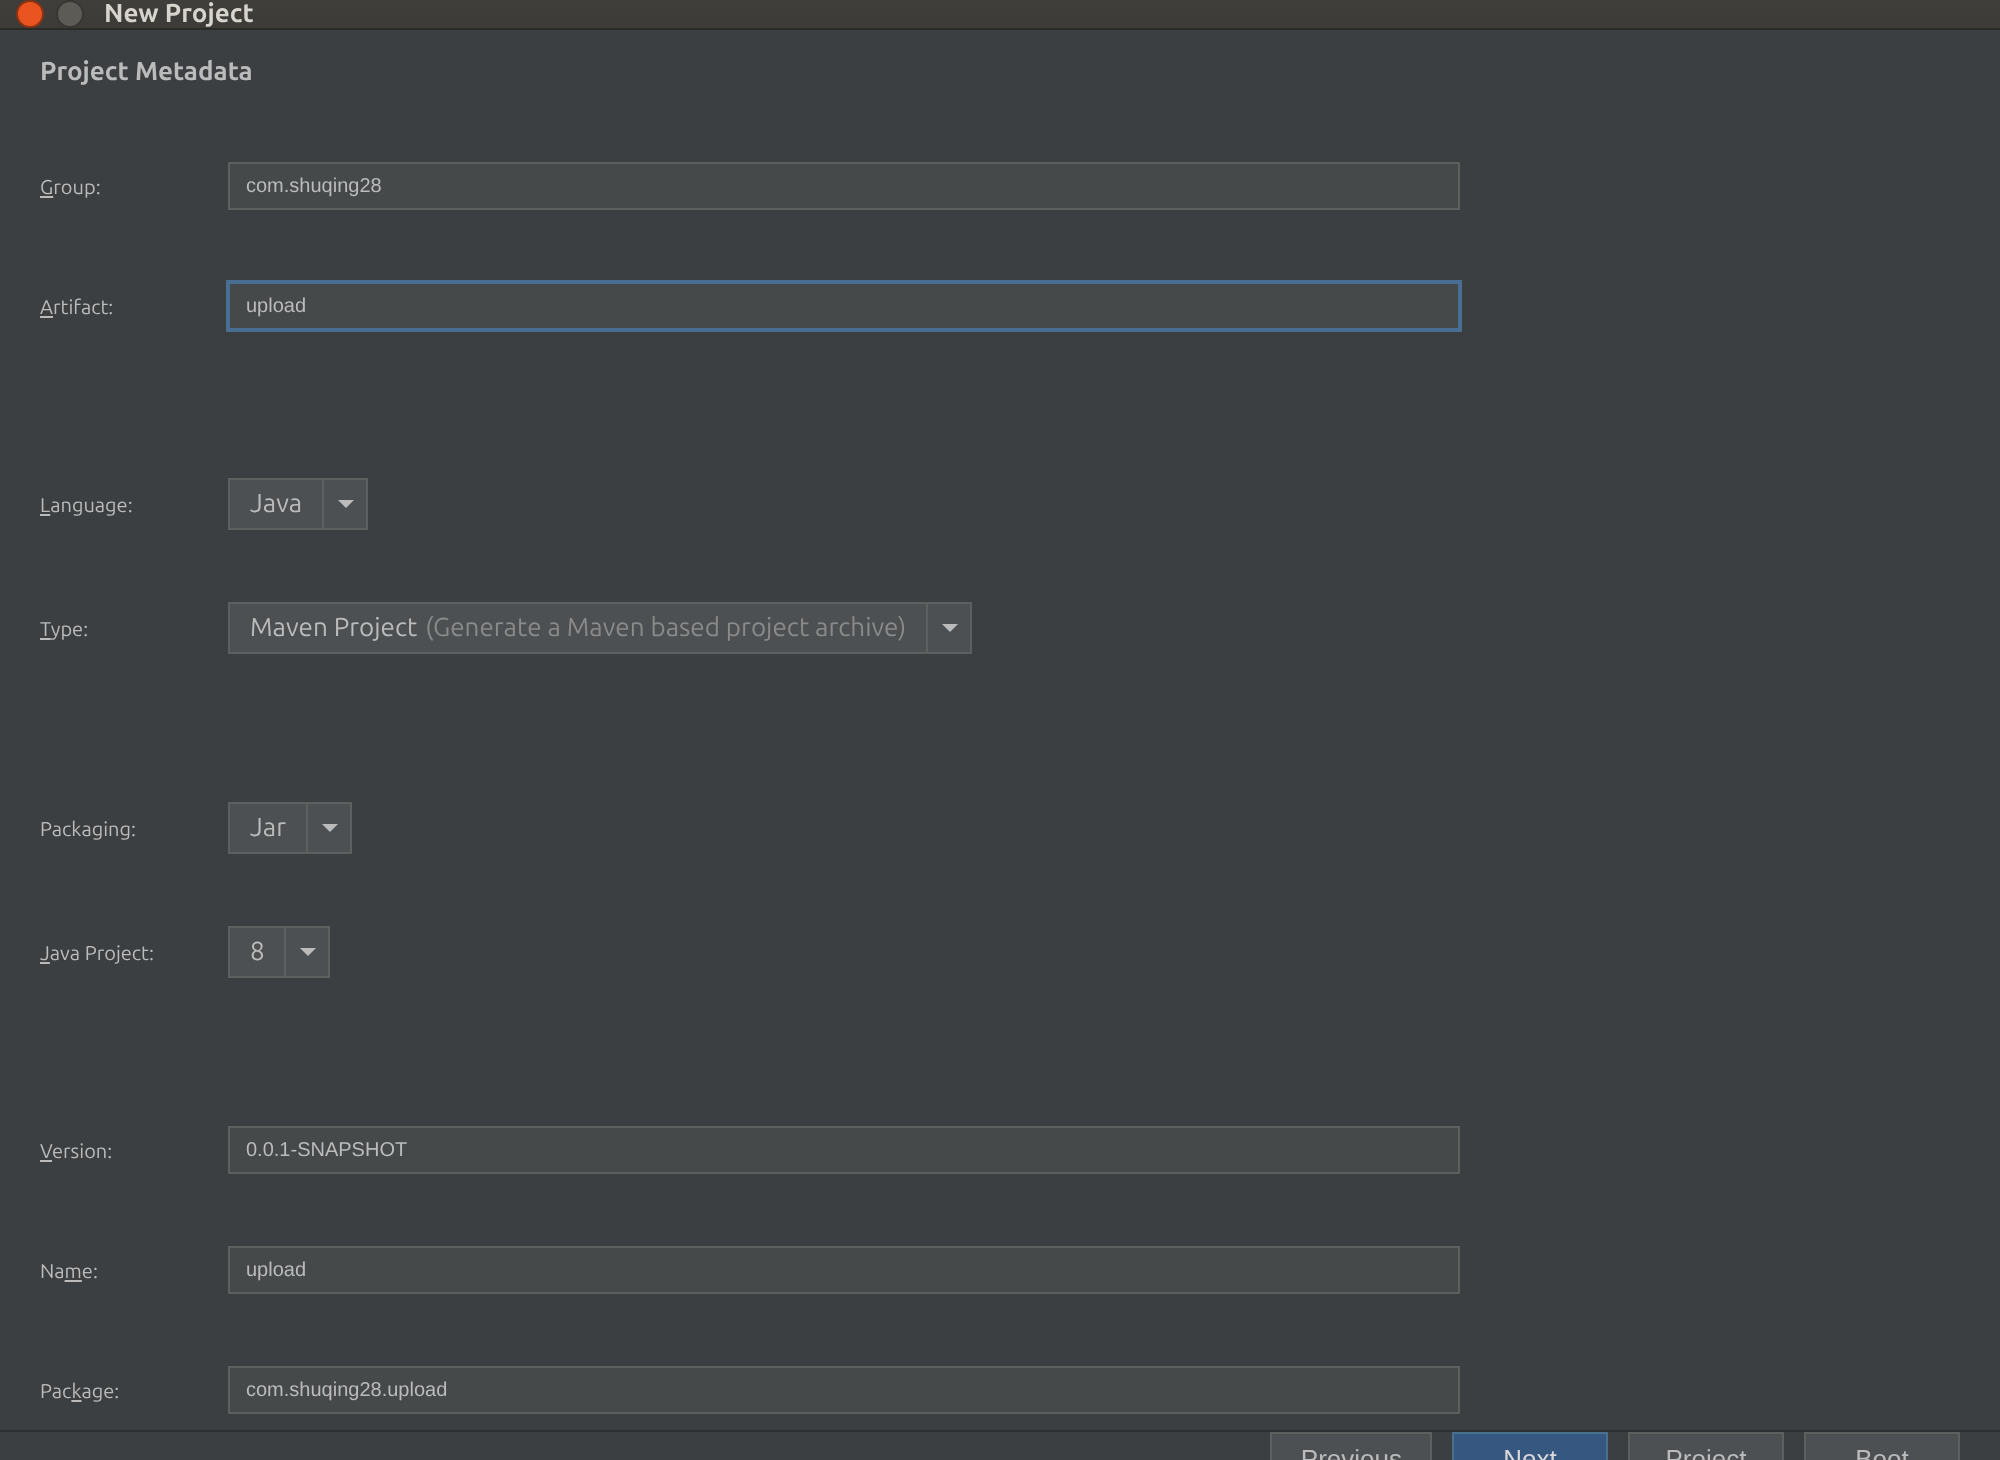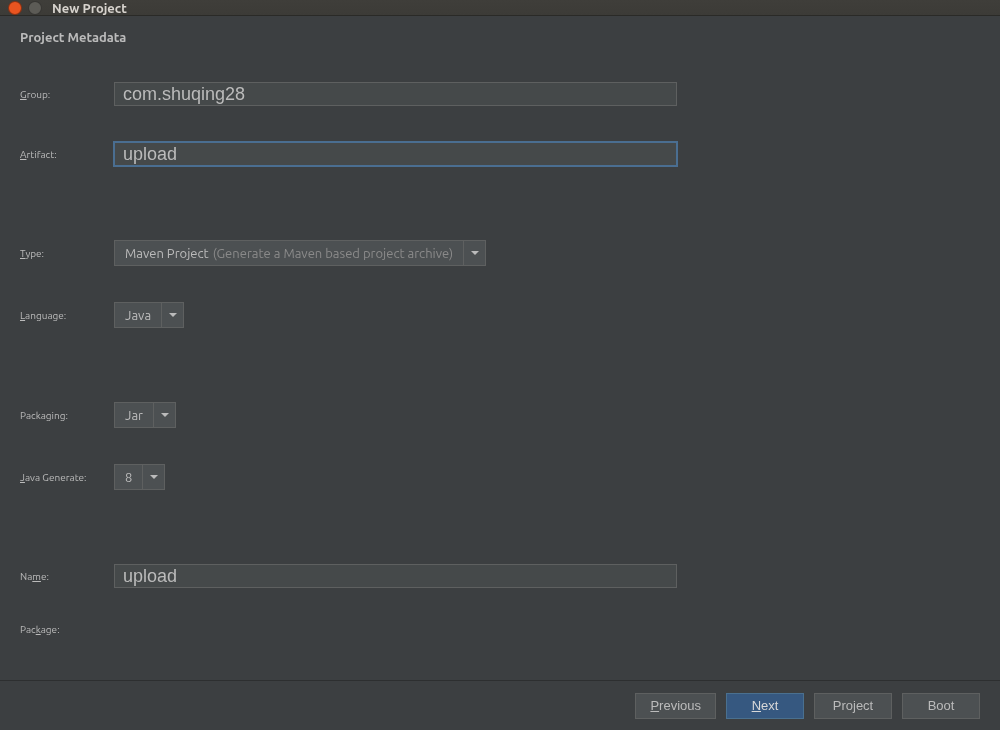--- a/index.html
+++ b/index.html
@@ -59,23 +59,23 @@
     color: #bbbbbb;
     font-size: 10px;
   }
   .form-label .mn { text-decoration: underline; }
   .text-input {
     height: 24px;
     background: #45494a;
     border: 1px solid #5e6060;
     color: #bbbbbb;
     padding: 0 8px;
-    font-size: 18px;
+    font-size: 10px;
     outline: none;
-    width: 563px;
+    width: 616px;
   }
   .text-input.focused {
     border: 1px solid #4a6e91;
     box-shadow: 0 0 0 1px #4a6e91;
   }
   .combo {
     display: flex;
     height: 26px;
   }
   .combo-body {
@@ -155,81 +155,86 @@
   </div>
 
   <div class="form-row">
     <div class="form-label"><span class="mn">A</span><span>rtifact:</span></div>
     <input class="text-input focused" value="upload" style="">
   </div>
 
   <div class="row-spacer"></div>
 
   <div class="form-row">
+    <div class="form-label"><span class="mn">L</span><span>anguage:</span></div>
+    <div class="combo">
+      <div class="combo-body">
+          <span>Java</span>
+        </div>
+      <div class="combo-arrow">
+          <span class="chevron"></span>
+        </div>
+    </div>
+  </div>
+
+  <div class="form-row">
     <div class="form-label"><span class="mn">T</span><span>ype:</span></div>
     <div class="combo">
       <div class="combo-body">
           <span>Maven Project</span>
           <span class="hint">(Generate a Maven based project archive)</span>
         </div>
       <div class="combo-arrow">
           <span class="chevron"></span>
         </div>
     </div>
   </div>
 
-  <div class="form-row">
-    <div class="form-label"><span class="mn">L</span><span>anguage:</span></div>
-    <div class="combo">
-      <div class="combo-body">
-          <span>Java</span>
-        </div>
-      <div class="combo-arrow">
-          <span class="chevron"></span>
-        </div>
-    </div>
-  </div>
-
   <div class="row-spacer"></div>
 
   <div class="form-row">
     <div class="form-label"><span>Packaging:</span></div>
     <div class="combo">
       <div class="combo-body">
           <span>Jar</span>
         </div>
       <div class="combo-arrow">
           <span class="chevron"></span>
         </div>
     </div>
   </div>
 
   <div class="form-row">
-    <div class="form-label"><span class="mn">J</span><span>ava Generate:</span></div>
+    <div class="form-label"><span class="mn">J</span><span>ava Project:</span></div>
     <div class="combo">
       <div class="combo-body">
           <span>8</span>
         </div>
       <div class="combo-arrow">
           <span class="chevron"></span>
         </div>
     </div>
   </div>
 
   <div class="row-spacer"></div>
 
+  <div class="form-row">
+    <div class="form-label"><span class="mn">V</span><span>ersion:</span></div>
+    <input class="text-input" value="0.0.1-SNAPSHOT" style="">
+  </div>
 
   <div class="form-row">
     <div class="form-label">Na<span class="mn">m</span><span>e:</span></div>
     <input class="text-input" value="upload" style="">
   </div>
 
 
   <div class="form-row">
     <div class="form-label">Pac<span class="mn">k</span><span>age:</span></div>
+    <input class="text-input" value="com.shuqing28.upload" style="">
   </div>
 
 </div>
 
 <div class="button-bar">
   <button class="btn">
       <span class="mn">P</span>
       <span>revious</span>
     </button>
   <button class="btn primary">

